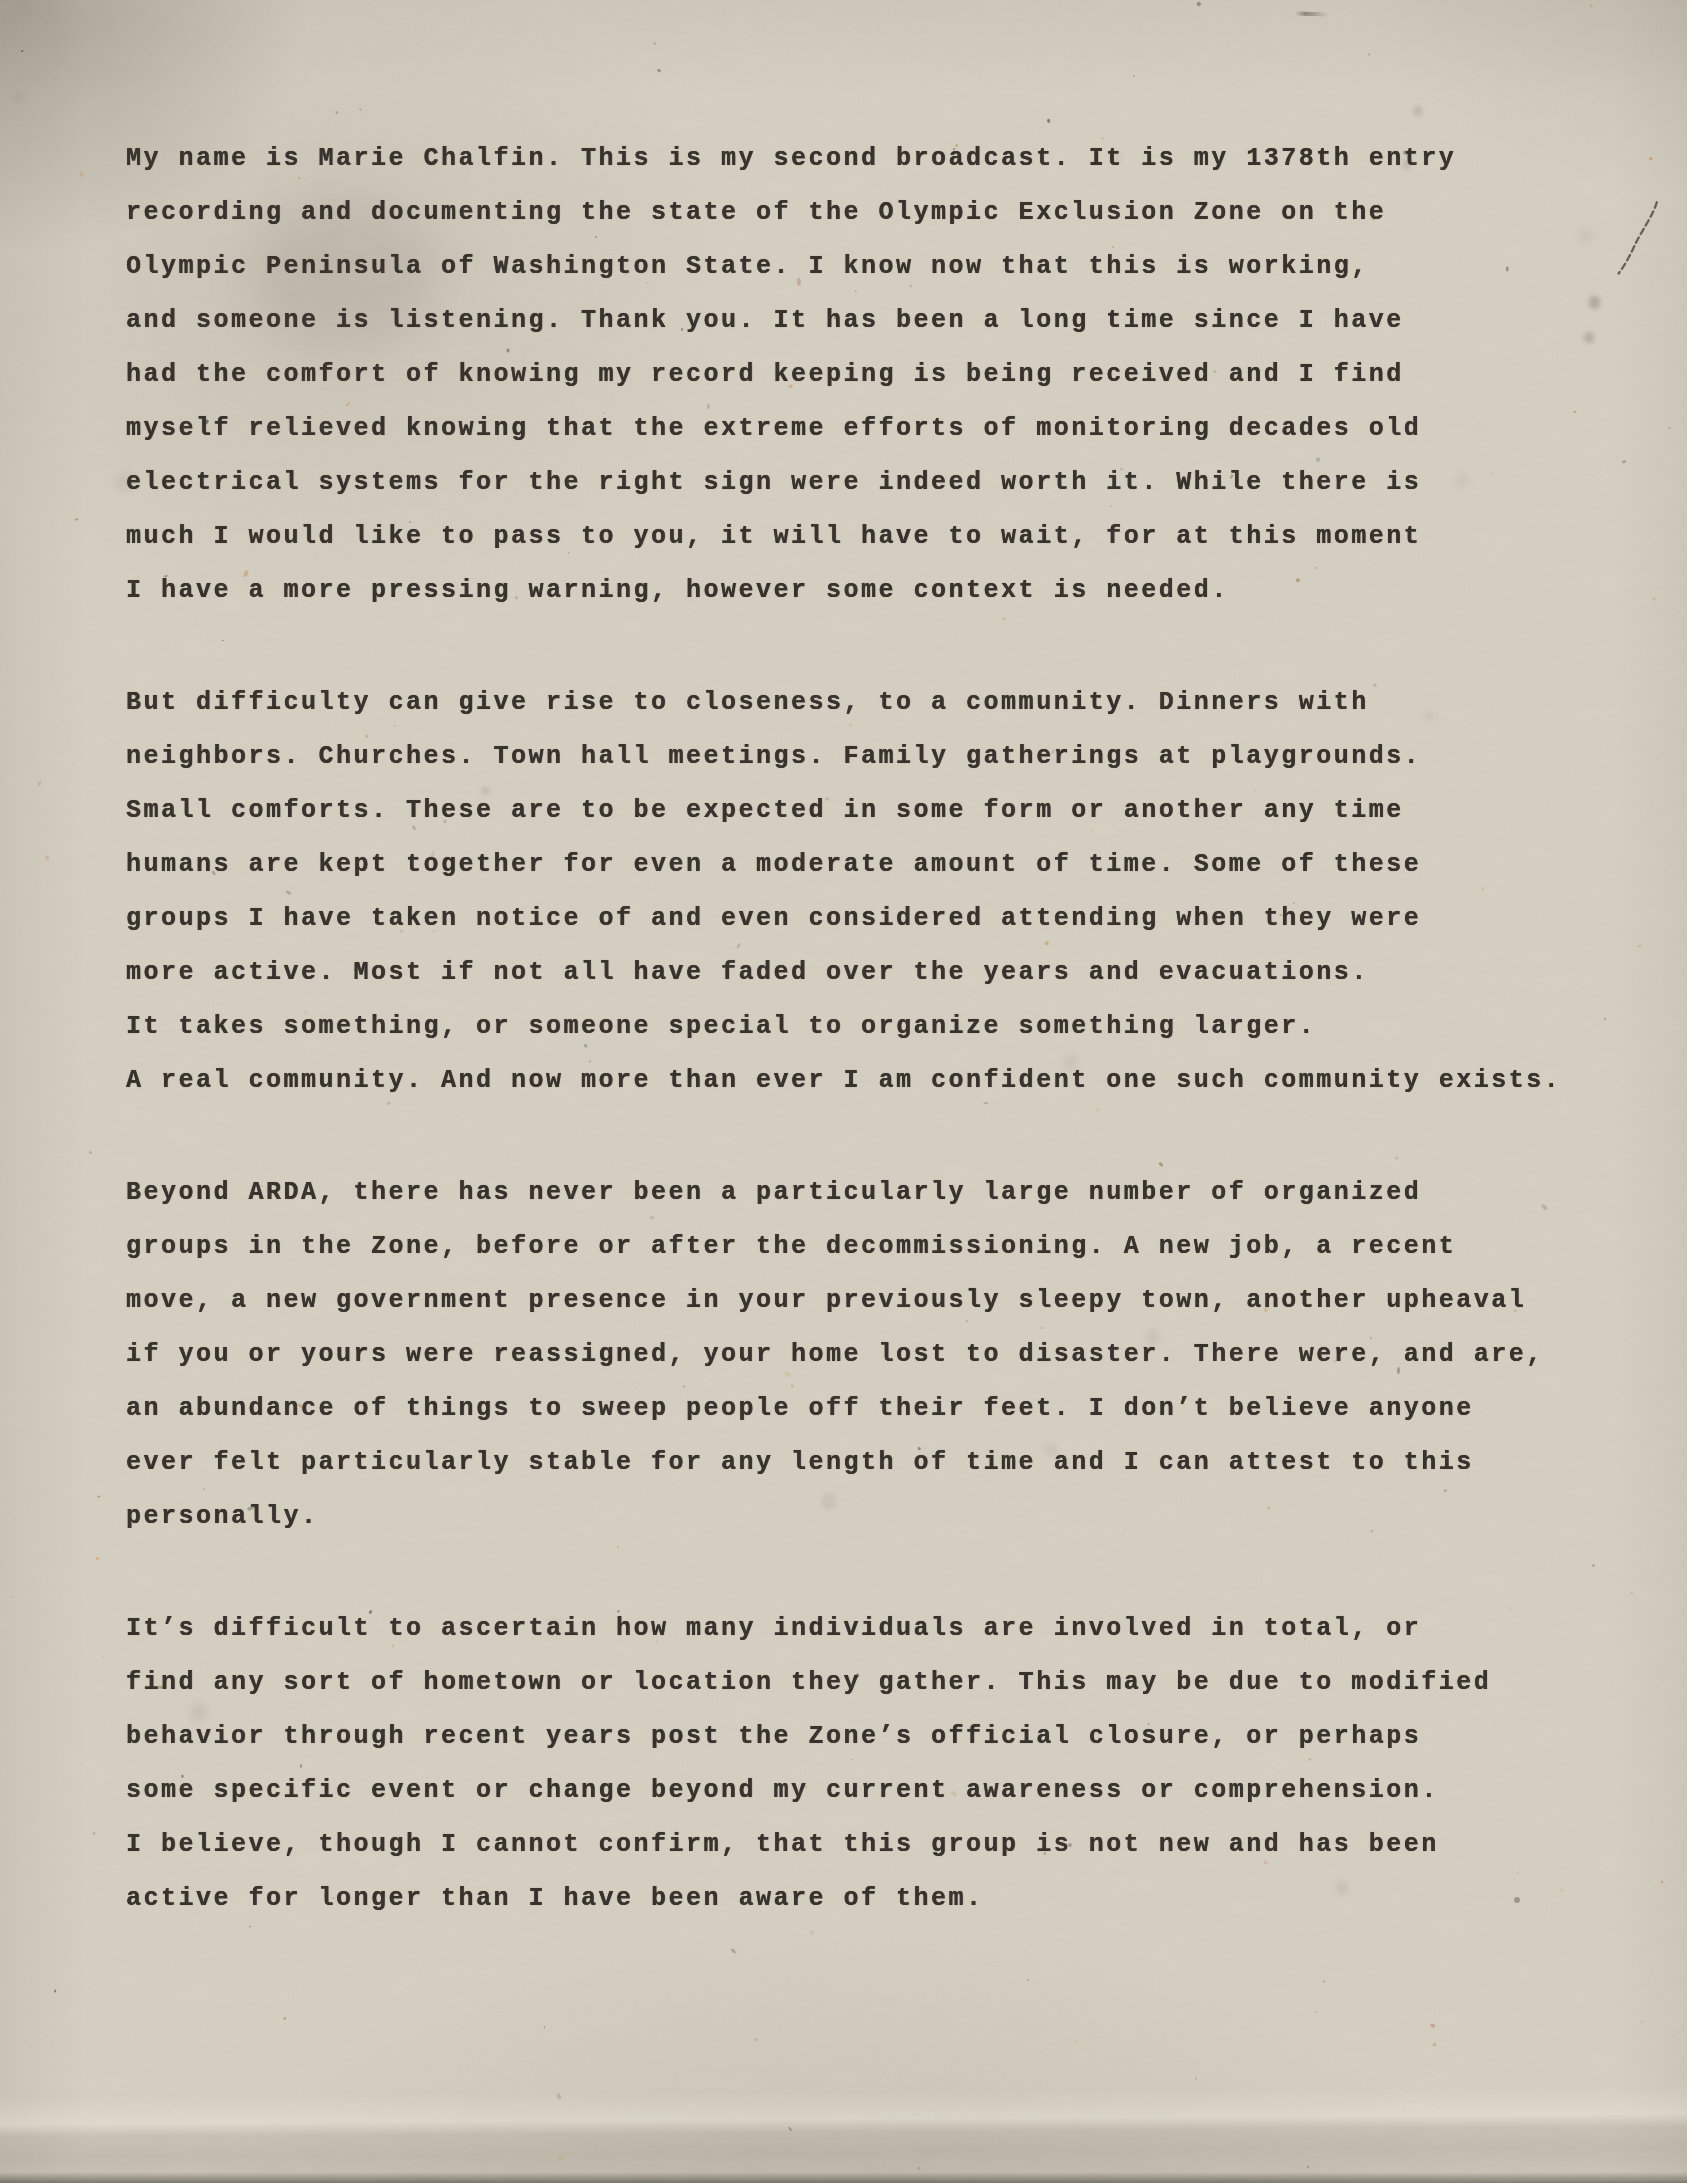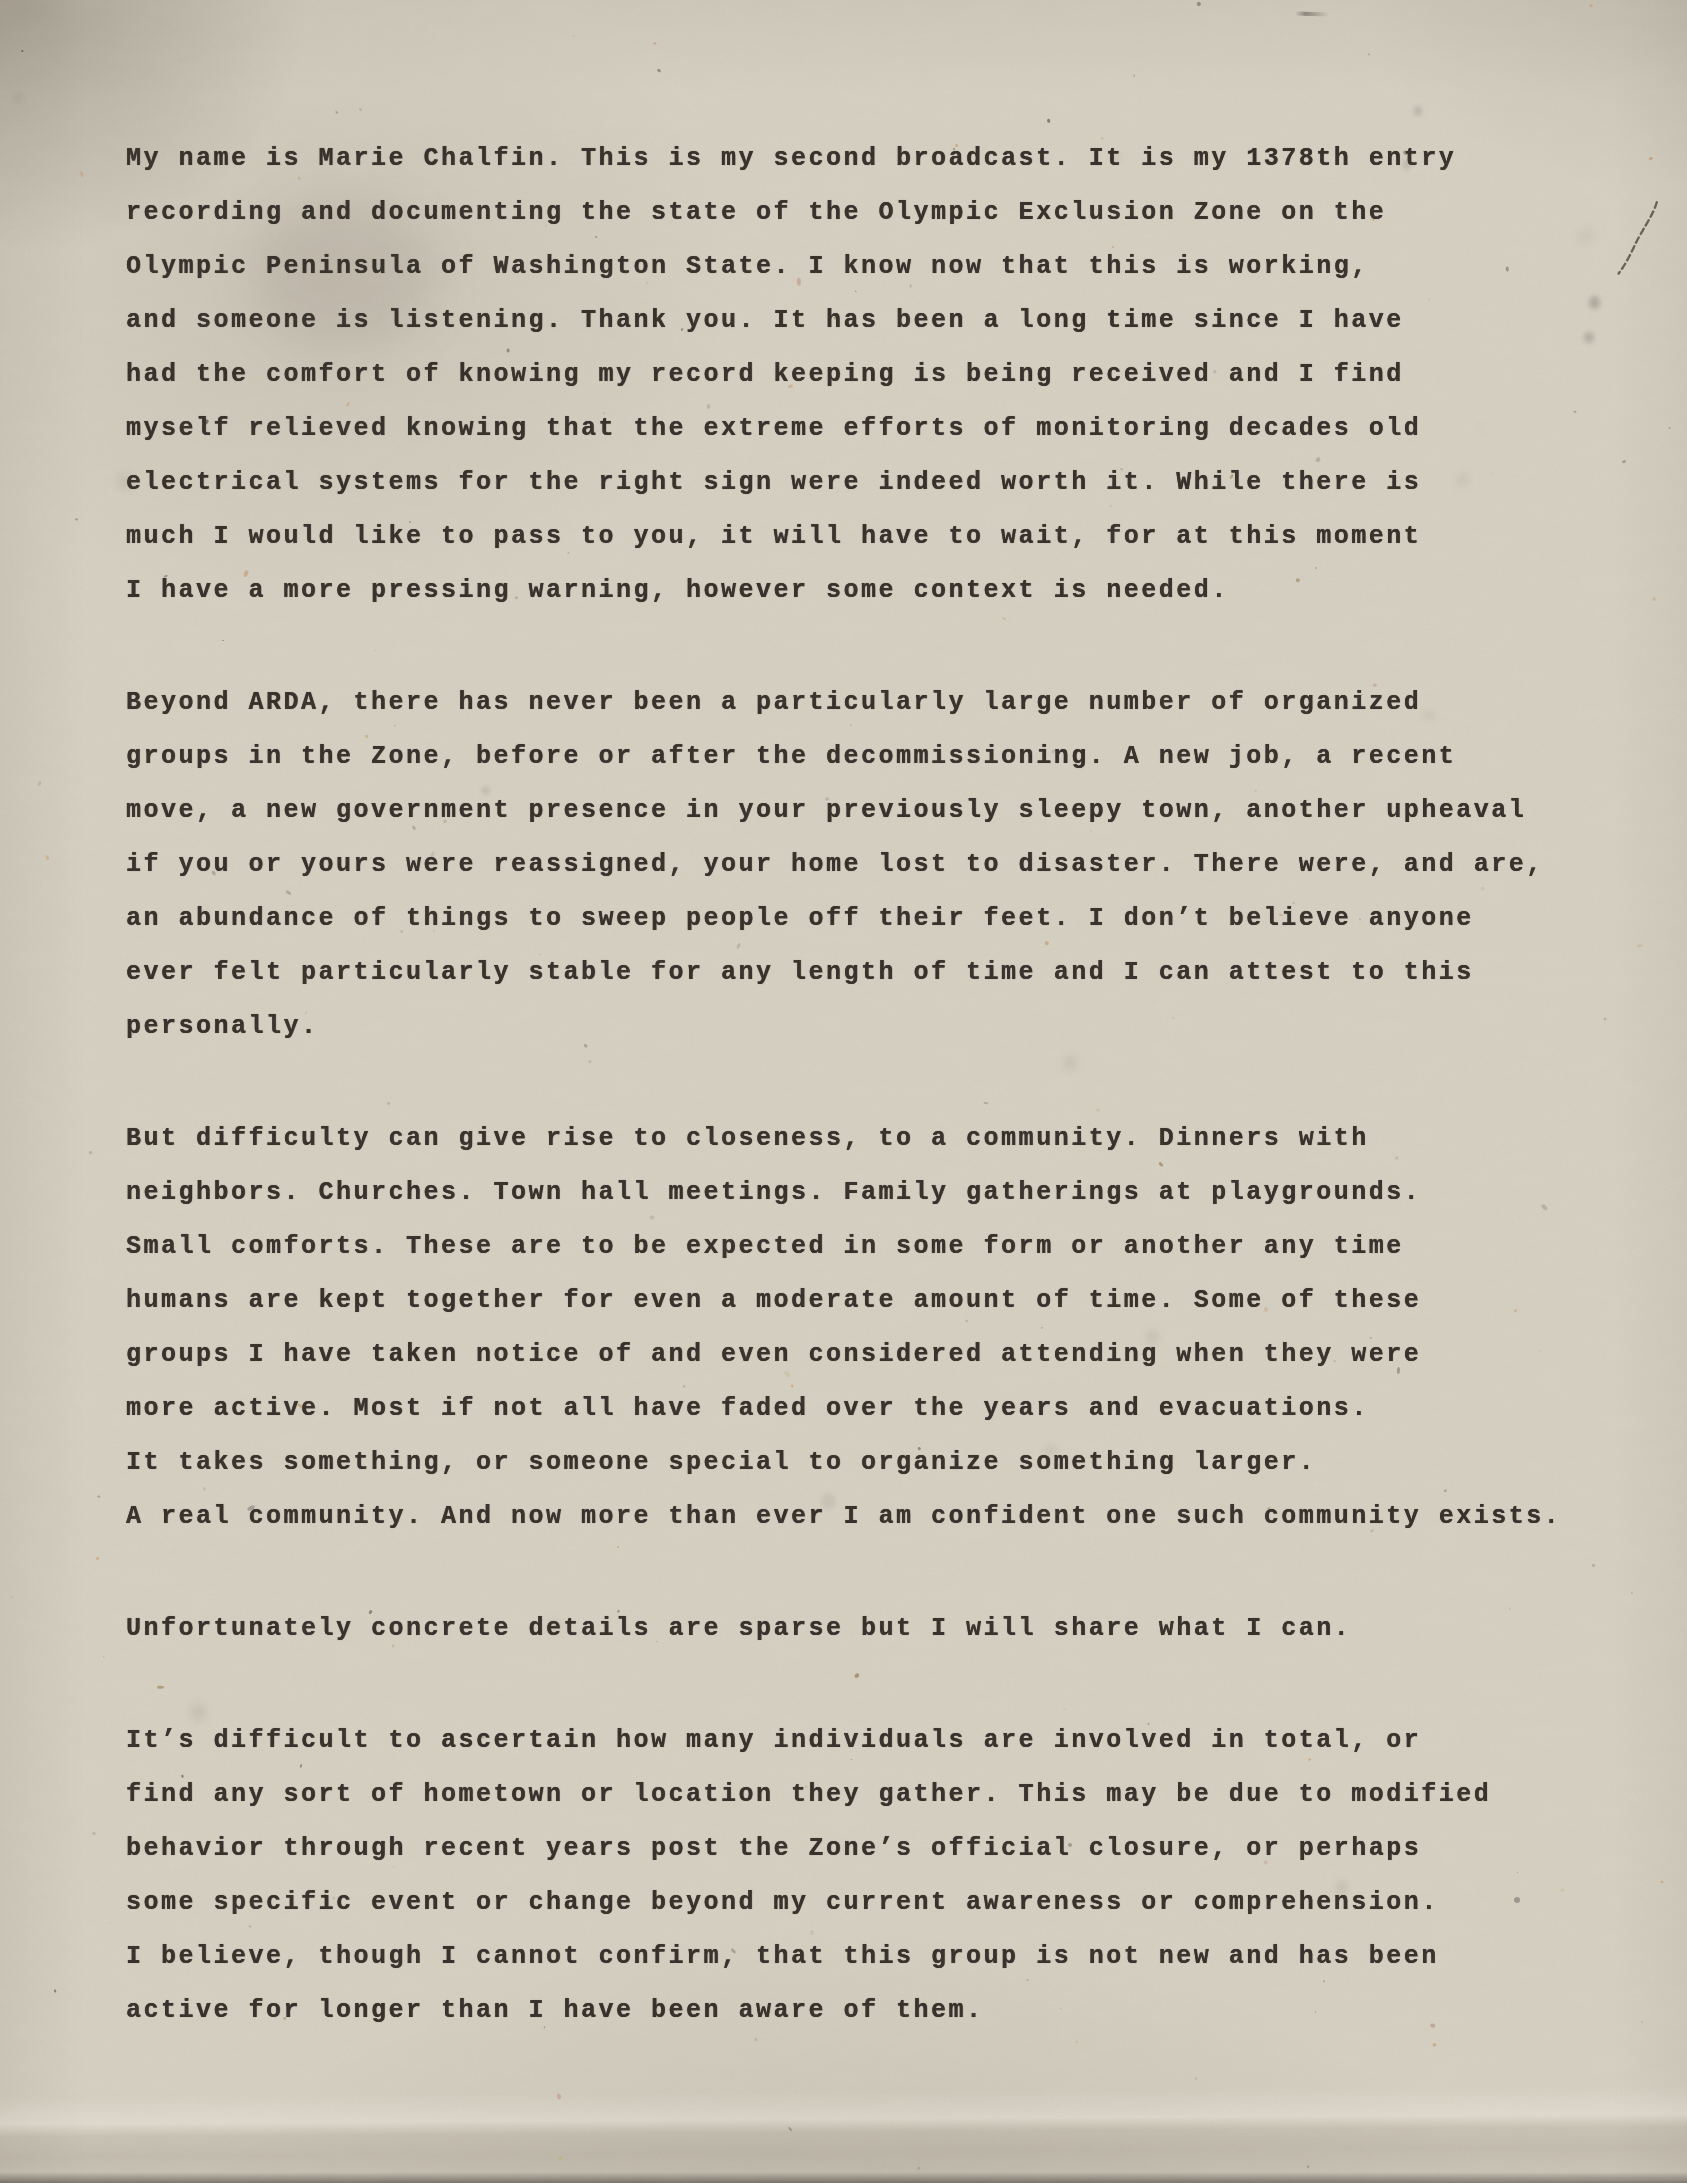--- a/index.html
+++ b/index.html
@@ -106,36 +106,35 @@
   <main class="letter">
     <p class="para">My name is Marie Chalfin. This is my second broadcast. It is my 1378th entry
 recording and documenting the state of the Olympic Exclusion Zone on the
 Olympic Peninsula of Washington State. I know now that this is working,
 and someone is listening. Thank you. It has been a long time since I have
 had the comfort of knowing my record keeping is being received and I find
 myself relieved knowing that the extreme efforts of monitoring decades old
 electrical systems for the right sign were indeed worth it. While there is
 much I would like to pass to you, it will have to wait, for at this moment
 I have a more pressing warning, however some context is needed.</p>
-    <p class="para">Beyond ARDA, there has never been a particularly large number of organized
-groups in the Zone, before or after the decommissioning. A new job, a recent
-move, a new government presence in your previously sleepy town, another upheaval
-if you or yours were reassigned, your home lost to disaster. There were, and are,
-an abundance of things to sweep people off their feet. I don’t believe anyone
-ever felt particularly stable for any length of time and I can attest to this
-personally.</p>
     <p class="para">But difficulty can give rise to closeness, to a community. Dinners with
 neighbors. Churches. Town hall meetings. Family gatherings at playgrounds.
 Small comforts. These are to be expected in some form or another any time
 humans are kept together for even a moderate amount of time. Some of these
 groups I have taken notice of and even considered attending when they were
 more active. Most if not all have faded over the years and evacuations.
 It takes something, or someone special to organize something larger.
 A real community. And now more than ever I am confident one such community exists.</p>
-    <p class="para">Unfortunately concrete details are sparse but I will share what I can.</p>
+    <p class="para">Beyond ARDA, there has never been a particularly large number of organized
+groups in the Zone, before or after the decommissioning. A new job, a recent
+move, a new government presence in your previously sleepy town, another upheaval
+if you or yours were reassigned, your home lost to disaster. There were, and are,
+an abundance of things to sweep people off their feet. I don’t believe anyone
+ever felt particularly stable for any length of time and I can attest to this
+personally.</p>
     <p class="para">It’s difficult to ascertain how many individuals are involved in total, or
 find any sort of hometown or location they gather. This may be due to modified
 behavior through recent years post the Zone’s official closure, or perhaps
 some specific event or change beyond my current awareness or comprehension.
 I believe, though I cannot confirm, that this group is not new and has been
 active for longer than I have been aware of them.</p>
   </main>
 
   <svg class="mark-hair" viewBox="0 0 84 144" xmlns="http://www.w3.org/2000/svg">
     <path d="M66 8 C60 28, 44 50, 34 70 C27 85, 20 100, 8 116" fill="none" stroke="#3f3c32" stroke-width="3.6" stroke-linecap="round" stroke-dasharray="9 6" opacity="0.75"></path>

